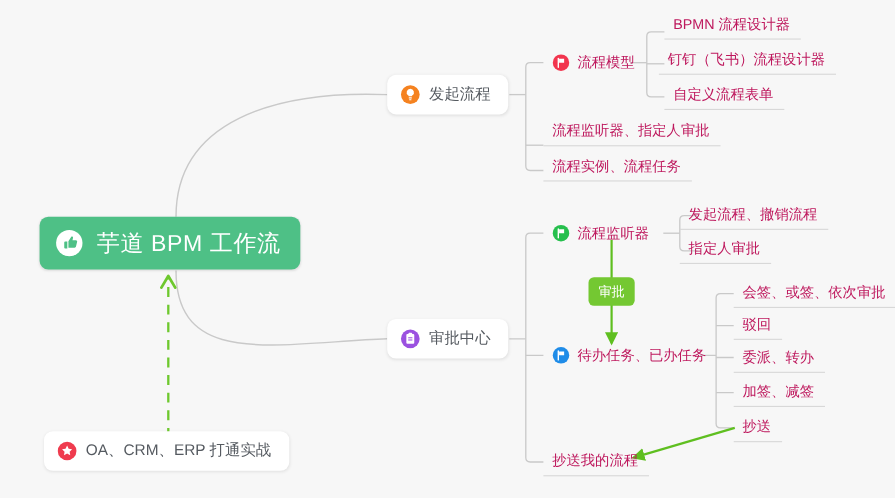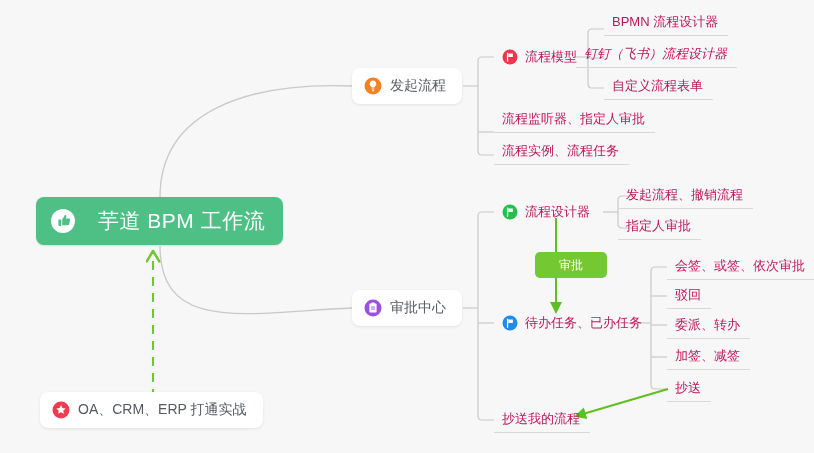--- a/index.html
+++ b/index.html
@@ -43,21 +43,21 @@
     background: #4ec086;
     border-radius: 8px;
     padding: 0 18px 0 14px;
     height: 48px;
     box-shadow: 0 1px 2px rgba(0,0,0,.10);
   }
   .root-label {
     color: #ffffff;
     font-size: 21px;
     letter-spacing: .5px;
-    margin-left: 22px;
+    margin-left: 12px;
     text-align: center;
   }
 
   
   .card-node {
     background: #ffffff;
     border-radius: 8px;
     padding: 0 16px 0 12px;
     height: 36px;
     box-shadow: 0 1px 3px rgba(0,0,0,.09);
@@ -80,21 +80,21 @@
     font-size: 13px;
     color: #be185d;
   }
   .leaf-label.with-icon { margin-left: 7px; }
 
   
   .tag-node {
     background: #74c832;
     border-radius: 5px;
     height: 26px;
-    padding: 0 24px;
+    padding: 0 9px;
     justify-content: center;
   }
   .tag-label {
     font-size: 12px;
     color: #ffffff;
   }
 
   
   .icon {
     display: inline-flex;
@@ -196,21 +196,21 @@
         <path d="M6.25 4.5h4.6v3.5h-4.6z" fill="#ffffff"></path>
       </svg>
     </span>
     <span class="leaf-label with-icon">流程模型</span>
   </div>
 
   <div class="node leaf-node" style="left:604px; top:8px;">
     <span class="leaf-label">BPMN 流程设计器</span>
   </div>
 
-  <div class="node leaf-node" style="left:576px; top:40px;font-style:italic;">
+  <div class="node leaf-node" style="left:599px; top:40px;">
     <span class="leaf-label">钉钉（飞书）流程设计器</span>
   </div>
 
   <div class="node leaf-node" style="left:604px; top:72px;align-items:center;">
     <span class="leaf-label">自定义流程表单</span>
   </div>
 
   <div class="node leaf-node" style="left:494px; top:105px;">
     <span class="leaf-label">流程监听器、指定人审批</span>
   </div>
@@ -233,21 +233,21 @@
   </div>
 
   <div class="node leaf-node no-rule" style="left:494px; top:198px;">
     <span class="icon">
       <svg width="16" height="16" viewBox="0 0 16 16">
         <circle cx="8" cy="8" r="7.5" fill="#26bf4d"></circle>
         <path d="M5.55 4.1v8.1" stroke="#ffffff" stroke-width="1.25" stroke-linecap="round"></path>
         <path d="M6.25 4.5h4.6v3.5h-4.6z" fill="#ffffff"></path>
       </svg>
     </span>
-    <span class="leaf-label with-icon">流程设计器</span>
+    <span class="leaf-label with-icon">流程监听器</span>
   </div>
 
   <div class="node leaf-node" style="left:618px; top:181px;justify-content:flex-end;">
     <span class="leaf-label">发起流程、撤销流程</span>
   </div>
 
   <div class="node leaf-node" style="left:618px; top:212px;">
     <span class="leaf-label">指定人审批</span>
   </div>
 

